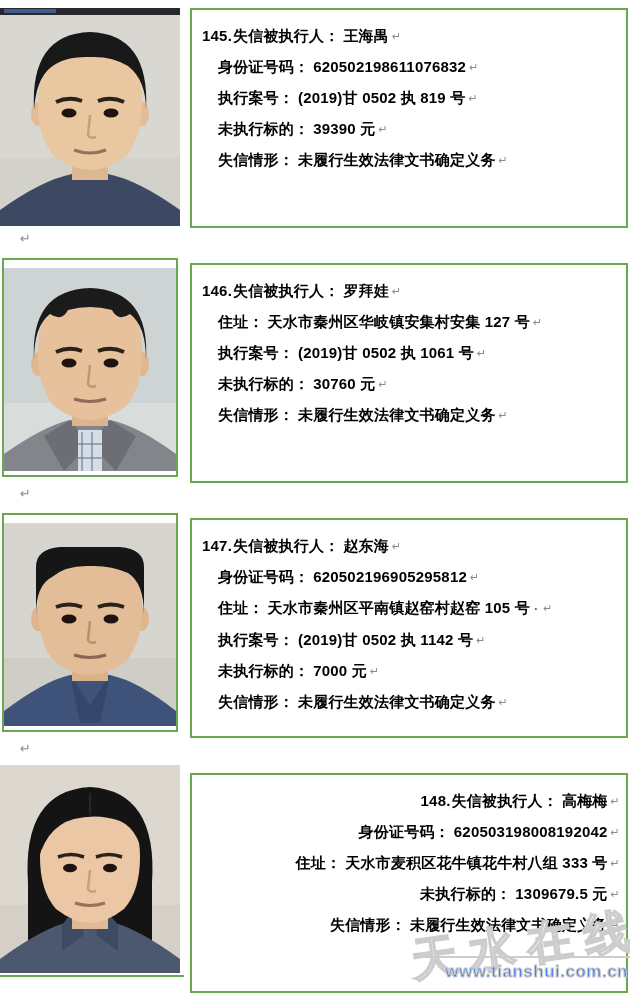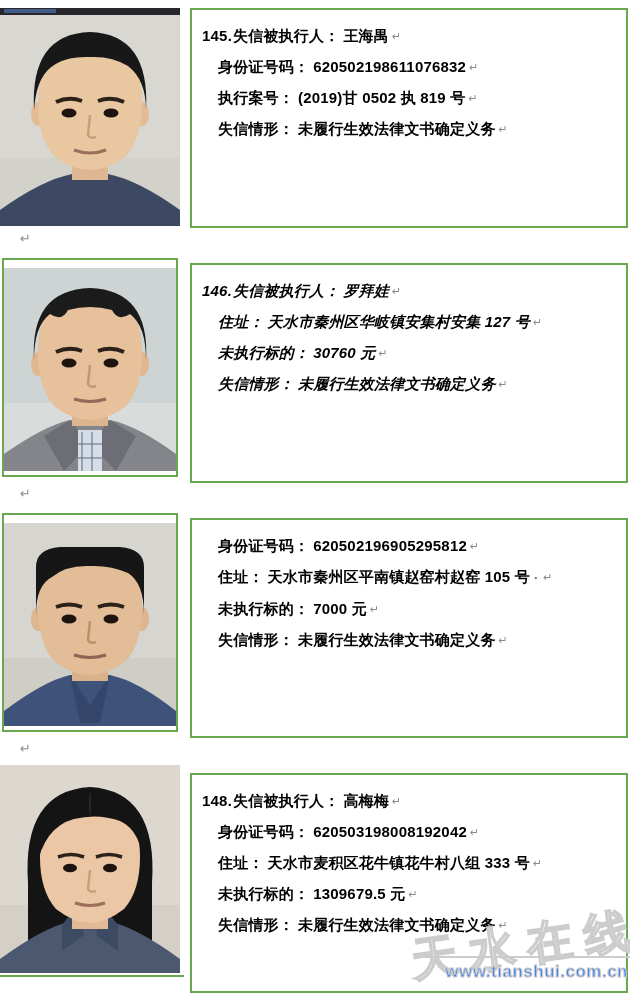--- a/index.html
+++ b/index.html
@@ -75,20 +75,23 @@
   <section class="info-card" style="top:8px;">
     <div class="info-inner">
       <div class="line first">
         <span class="num">145.</span><span class="lbl">失信被执行人：</span><span class="val">王海禺</span><span class="pmark">↵</span>
       </div>
       <div class="line indent">
         <span class="lbl">身份证号码：</span><span class="val">620502198611076832</span><span class="pmark">↵</span>
       </div>
       <div class="line indent">
         <span class="lbl">执行案号：</span><span class="val">(2019)甘 0502 执 819 号</span><span class="pmark">↵</span>
+      </div>
+      <div class="line indent">
+        <span class="lbl">未执行标的：</span><span class="val">39390 元</span><span class="pmark">↵</span>
       </div>
       <div class="line indent">
         <span class="lbl">失信情形：</span><span class="val">未履行生效法律文书确定义务</span><span class="pmark">↵</span>
       </div>
     </div>
   </section>
 
   <span class="gap-mark" style="left:20px;top:231px;">↵</span>
 
   <div class="photo-frame" style="left:2px;top:258px;width:172px;height:215px;">
@@ -109,27 +112,30 @@
       <path d="M30 92 Q26 22 86 20 Q146 22 142 92 Q142 58 126 46 Q114 54 108 42 Q86 36 64 42 Q58 54 46 46 Q30 58 30 92 Z" fill="#1b1b1b"></path>
       <path d="M52 84 Q65 78 78 83" stroke="#2b2118" stroke-width="4" fill="none"></path>
       <path d="M94 83 Q107 78 120 84" stroke="#2b2118" stroke-width="4" fill="none"></path>
       <ellipse cx="65" cy="95" rx="7.5" ry="4.5" fill="#1d1410"></ellipse>
       <ellipse cx="107" cy="95" rx="7.5" ry="4.5" fill="#1d1410"></ellipse>
       <path d="M86 97 L84 116 Q86 120 92 118" stroke="#c09871" stroke-width="2.5" fill="none"></path>
       <path d="M70 131 Q86 136 102 131" stroke="#96685a" stroke-width="3" fill="none"></path>
     </svg>
   </div>
 
-  <section class="info-card" style="top:263px;font-style:italic;">
+  <section class="info-card" style="top:263px;">
     <div class="info-inner">
       <div class="line first">
         <span class="num">146.</span><span class="lbl">失信被执行人：</span><span class="val">罗拜娃</span><span class="pmark">↵</span>
       </div>
       <div class="line indent">
         <span class="lbl">住址：</span><span class="val">天水市秦州区华岐镇安集村安集 127 号</span><span class="pmark">↵</span>
+      </div>
+      <div class="line indent">
+        <span class="lbl">执行案号：</span><span class="val">(2019)甘 0502 执 1061 号</span><span class="pmark">↵</span>
       </div>
       <div class="line indent">
         <span class="lbl">未执行标的：</span><span class="val">30760 元</span><span class="pmark">↵</span>
       </div>
       <div class="line indent">
         <span class="lbl">失信情形：</span><span class="val">未履行生效法律文书确定义务</span><span class="pmark">↵</span>
       </div>
     </div>
   </section>
 
@@ -152,25 +158,31 @@
       <path d="M94 84 Q107 79 120 84" stroke="#2b2118" stroke-width="4" fill="none"></path>
       <ellipse cx="65" cy="96" rx="7.5" ry="4.5" fill="#1d1410"></ellipse>
       <ellipse cx="107" cy="96" rx="7.5" ry="4.5" fill="#1d1410"></ellipse>
       <path d="M86 98 L84 117 Q86 121 92 119" stroke="#bc9168" stroke-width="2.5" fill="none"></path>
       <path d="M70 132 Q86 137 102 132" stroke="#8e6354" stroke-width="3" fill="none"></path>
     </svg>
   </div>
 
   <section class="info-card" style="top:518px;">
     <div class="info-inner">
+      <div class="line first">
+        <span class="num">147.</span><span class="lbl">失信被执行人：</span><span class="val">赵东海</span><span class="pmark">↵</span>
+      </div>
       <div class="line indent">
         <span class="lbl">身份证号码：</span><span class="val">620502196905295812</span><span class="pmark">↵</span>
       </div>
       <div class="line indent">
         <span class="lbl">住址：</span><span class="val">天水市秦州区平南镇赵窑村赵窑 105 号</span><span class="sfx">·</span><span class="pmark">↵</span>
+      </div>
+      <div class="line indent">
+        <span class="lbl">执行案号：</span><span class="val">(2019)甘 0502 执 1142 号</span><span class="pmark">↵</span>
       </div>
       <div class="line indent">
         <span class="lbl">未执行标的：</span><span class="val">7000 元</span><span class="pmark">↵</span>
       </div>
       <div class="line indent">
         <span class="lbl">失信情形：</span><span class="val">未履行生效法律文书确定义务</span><span class="pmark">↵</span>
       </div>
     </div>
   </section>
 
@@ -191,21 +203,21 @@
       <path d="M90 28 L90 50" stroke="#2c2c2c" stroke-width="1.5"></path>
       <path d="M58 92 Q71 87 84 92" stroke="#2b2118" stroke-width="3.5" fill="none"></path>
       <path d="M96 92 Q109 87 122 92" stroke="#2b2118" stroke-width="3.5" fill="none"></path>
       <ellipse cx="70" cy="103" rx="7" ry="4.2" fill="#1d1410"></ellipse>
       <ellipse cx="110" cy="103" rx="7" ry="4.2" fill="#1d1410"></ellipse>
       <path d="M90 105 L88 124 Q90 128 96 126" stroke="#c9a179" stroke-width="2.5" fill="none"></path>
       <path d="M75 138 Q90 143 105 138" stroke="#9c6f5c" stroke-width="3" fill="none"></path>
     </svg>
   </figure>
 
-  <section class="info-card" style="top:773px;">
+  <section class="info-card" style="top:773px;text-align:right;">
     <div class="info-inner">
       <div class="line first">
         <span class="num">148.</span><span class="lbl">失信被执行人：</span><span class="val">高梅梅</span><span class="pmark">↵</span>
       </div>
       <div class="line indent">
         <span class="lbl">身份证号码：</span><span class="val">620503198008192042</span><span class="pmark">↵</span>
       </div>
       <div class="line indent">
         <span class="lbl">住址：</span><span class="val">天水市麦积区花牛镇花牛村八组 333 号</span><span class="pmark">↵</span>
       </div>

